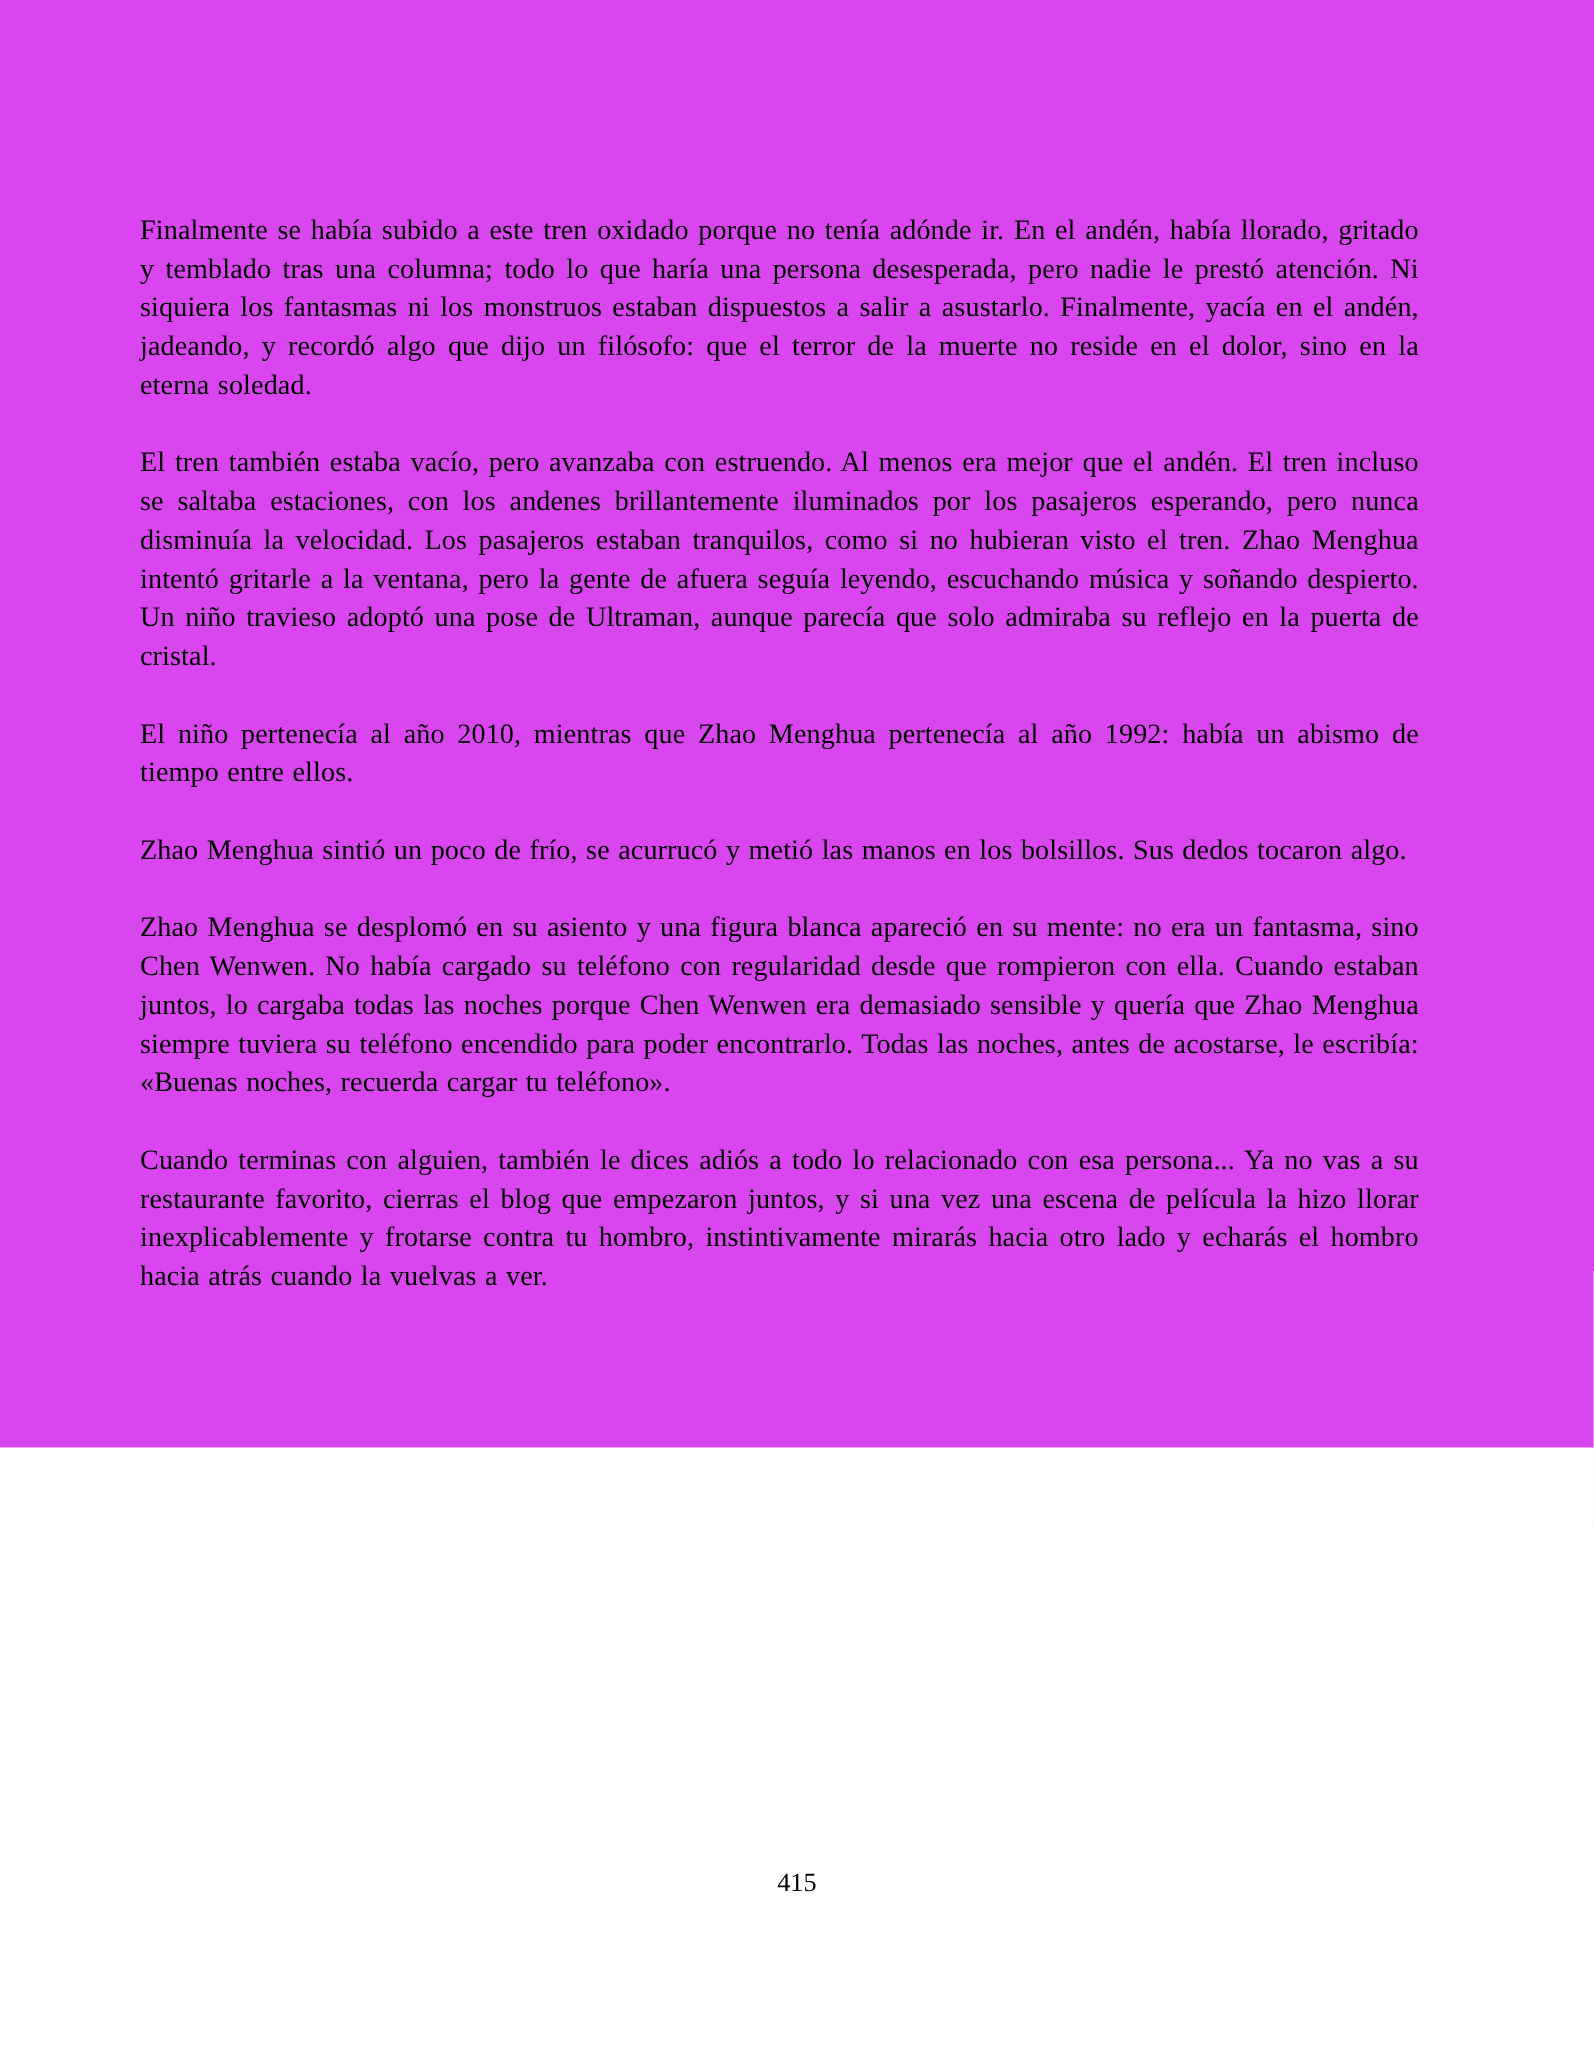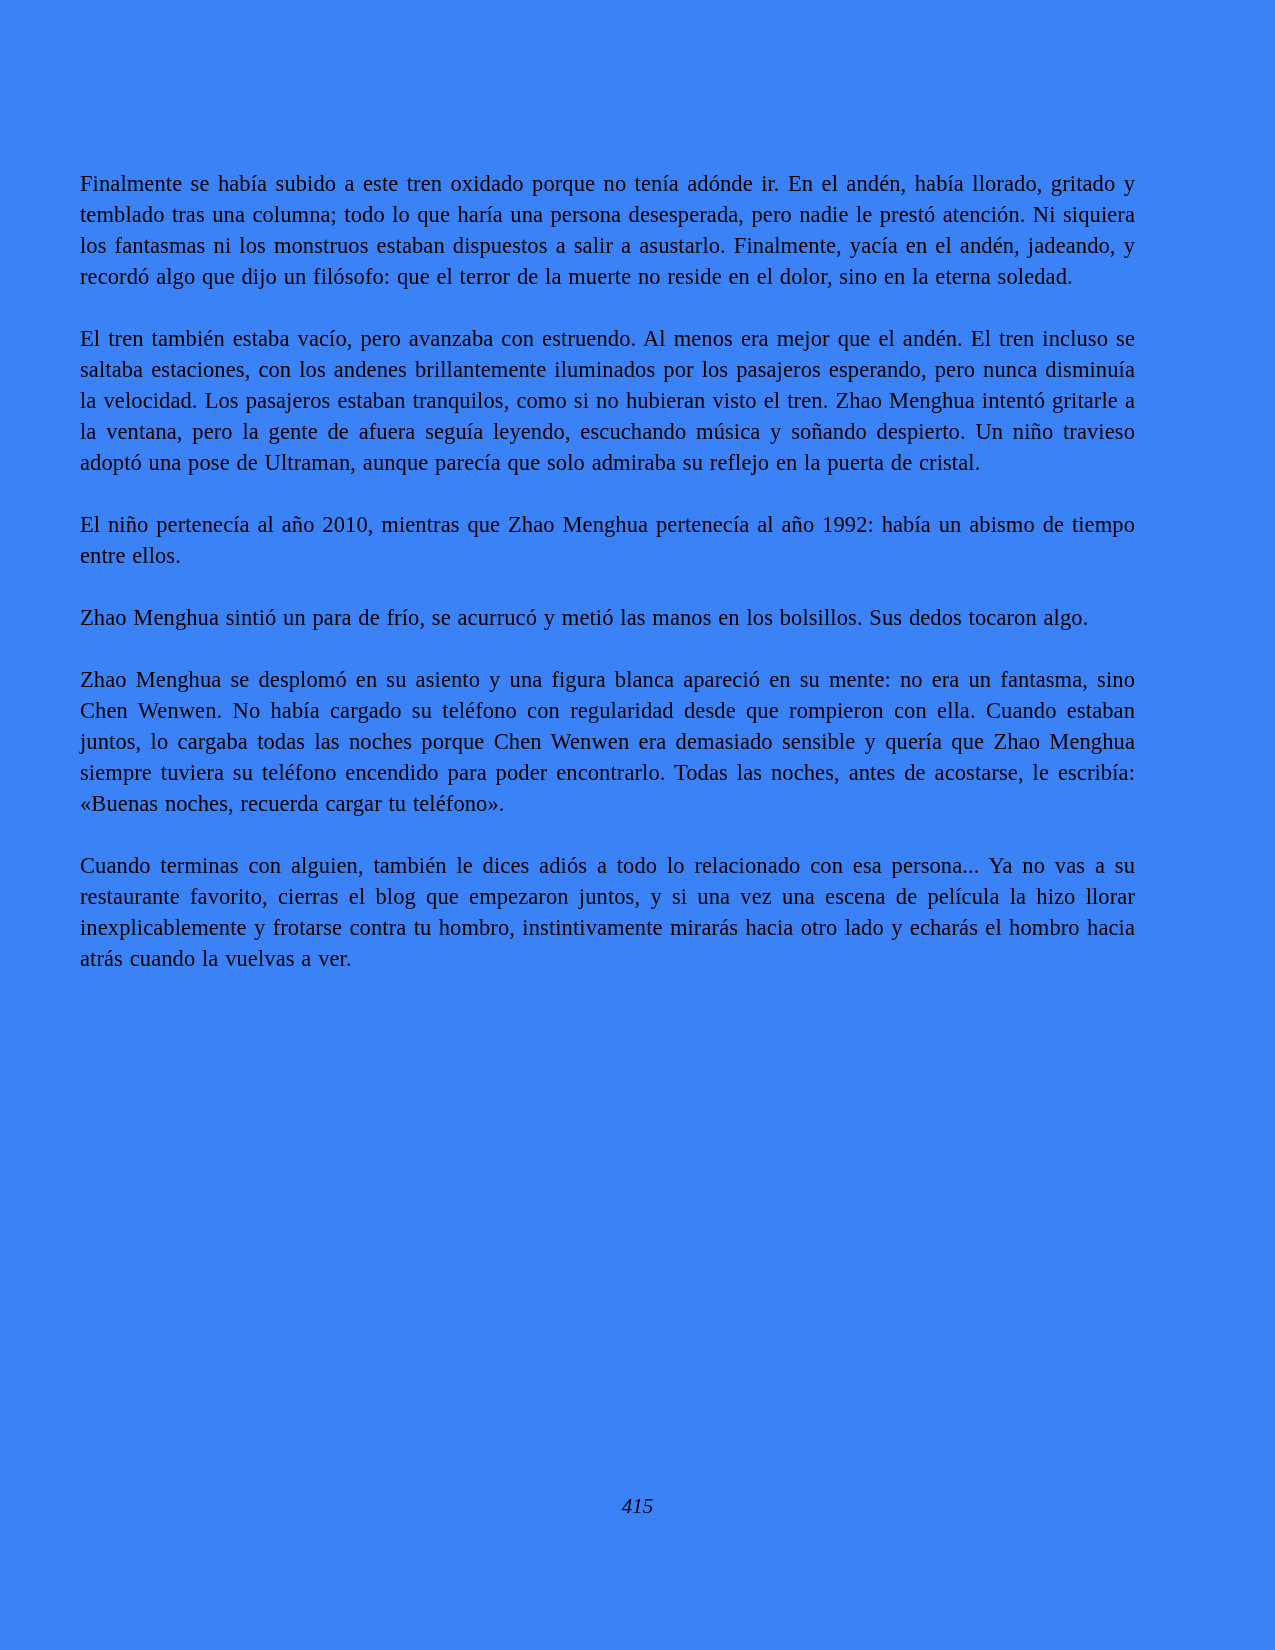--- a/index.html
+++ b/index.html
@@ -13,49 +13,48 @@
     height: 1650px;
     position: relative;
     font-family: "Liberation Serif", "DejaVu Serif", serif;
     color: #000000;
   }
   .page {
     position: absolute;
     top: 0;
     left: 0;
     width: 1275px;
-    height: 1650px;
-    background: #3b82f6;
-    padding: 168px 140px 0 80px;
+    height: 1158px;
+    background: #d946ef;
+    padding: 168px 140px 0 112px;
   }
   .text-block p {
     margin: 0 0 31px 0;
     font-size: 22.5px;
     line-height: 31px;
     text-align: justify;
     letter-spacing: 0.1px;
     word-spacing: 1px;
   }
   .page-number {
     position: absolute;
     top: 1492px;
     left: 0;
     width: 1275px;
     text-align: center;
     font-size: 21px;
     line-height: 28px;
-    font-style: italic;
   }
 </style>
 </head>
 <body>
 
 <div class="page">
   <div class="text-block">
     <p>Finalmente se había subido a este tren oxidado porque no tenía adónde ir. En el andén, había llorado, gritado y temblado tras una columna; todo lo que haría una persona desesperada, pero nadie le prestó atención. Ni siquiera los fantasmas ni los monstruos estaban dispuestos a salir a asustarlo. Finalmente, yacía en el andén, jadeando, y recordó algo que dijo un filósofo: que el terror de la muerte no reside en el dolor, sino en la eterna soledad.</p>
     <p>El tren también estaba vacío, pero avanzaba con estruendo. Al menos era mejor que el andén. El tren incluso se saltaba estaciones, con los andenes brillantemente iluminados por los pasajeros esperando, pero nunca disminuía la velocidad. Los pasajeros estaban tranquilos, como si no hubieran visto el tren. Zhao Menghua intentó gritarle a la ventana, pero la gente de afuera seguía leyendo, escuchando música y soñando despierto. Un niño travieso adoptó una pose de Ultraman, aunque parecía que solo admiraba su reflejo en la puerta de cristal.</p>
     <p>El niño pertenecía al año 2010, mientras que Zhao Menghua pertenecía al año 1992: había un abismo de tiempo entre ellos.</p>
-    <p>Zhao Menghua sintió un para de frío, se acurrucó y metió las manos en los bolsillos. Sus dedos tocaron algo.</p>
+    <p>Zhao Menghua sintió un poco de frío, se acurrucó y metió las manos en los bolsillos. Sus dedos tocaron algo.</p>
     <p>Zhao Menghua se desplomó en su asiento y una figura blanca apareció en su mente: no era un fantasma, sino Chen Wenwen. No había cargado su teléfono con regularidad desde que rompieron con ella. Cuando estaban juntos, lo cargaba todas las noches porque Chen Wenwen era demasiado sensible y quería que Zhao Menghua siempre tuviera su teléfono encendido para poder encontrarlo. Todas las noches, antes de acostarse, le escribía: «Buenas noches, recuerda cargar tu teléfono».</p>
     <p>Cuando terminas con alguien, también le dices adiós a todo lo relacionado con esa persona... Ya no vas a su restaurante favorito, cierras el blog que empezaron juntos, y si una vez una escena de película la hizo llorar inexplicablemente y frotarse contra tu hombro, instintivamente mirarás hacia otro lado y echarás el hombro hacia atrás cuando la vuelvas a ver.</p>
   </div>
   <div class="page-number">415</div>
 </div>
 
 </body></html>

